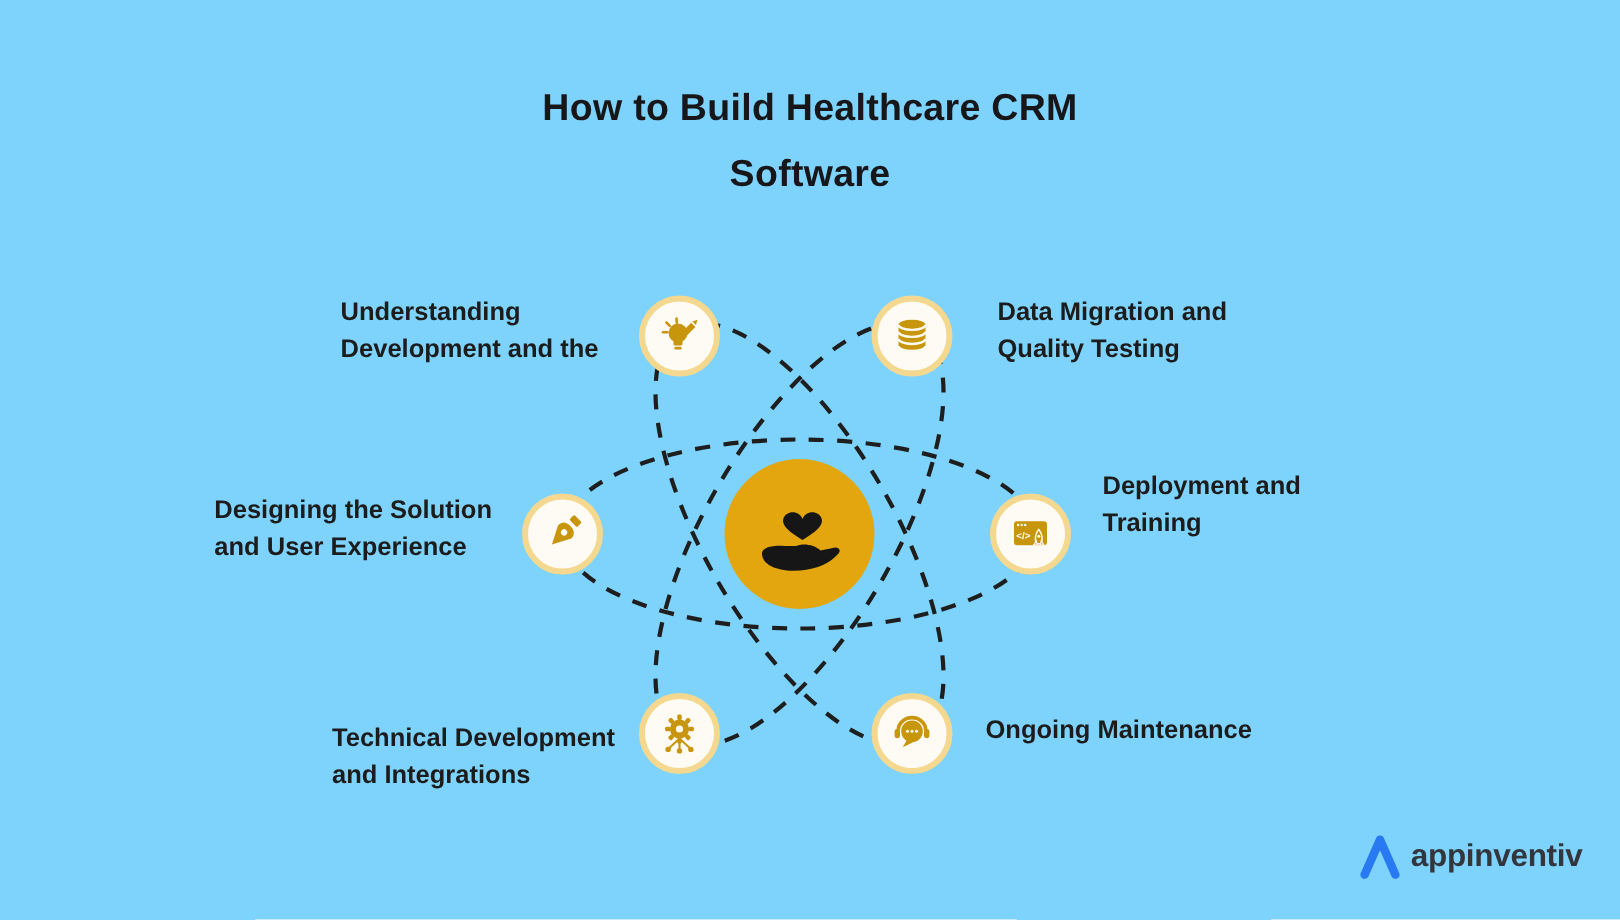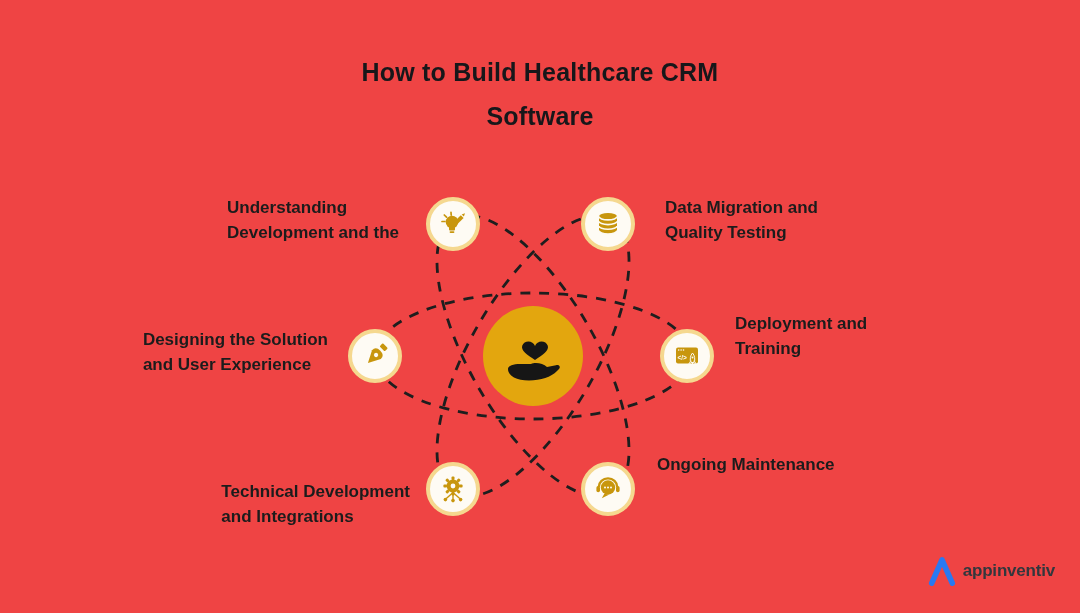--- a/index.html
+++ b/index.html
@@ -1,19 +1,19 @@
 <!DOCTYPE html>
 <html><head>
 <meta charset="utf-8">
 <style>
   html,body{margin:0;padding:0;background:#ffffff;}
   .canvas{
     position:relative;
     width:1080px;height:613px;
-    background:#ef4444;
+    background:#7dd3fc;
     overflow:hidden;
     font-family:"Liberation Sans",sans-serif;
     color:#1b1b1b;
   }
   .title{
     position:absolute;top:50px;left:0;right:0;
     text-align:center;
     font-size:25px;font-weight:700;line-height:44px;
     color:#17171a;letter-spacing:.2px;
     margin:0;
@@ -43,27 +43,27 @@
     font-size:17px;font-weight:700;line-height:24.5px;
     color:#1c1c1c;
   }
   .label div{white-space:nowrap;}
   .label-right{text-align:left;}
   .label-tl{right:681px;top:196px;}
   .label-tr{left:665px;top:196px;}
   .label-ml{right:752px;top:328px;}
   .label-mr{left:735px;top:312px;}
   .label-bl{right:670px;top:480px;}
-  .label-br{left:657px;top:453px;}
+  .label-br{left:657px;top:475px;}
   .logo{
     position:absolute;right:25px;top:556px;
     display:flex;align-items:center;gap:7px;
   }
   .logo-text{
-    font-size:17px;font-weight:600;color:#33373d;letter-spacing:-.2px;
+    font-size:21px;font-weight:600;color:#33373d;letter-spacing:-.2px;
   }
 </style>
 </head>
 <body>
 
 <div class="canvas">
 
   <svg class="orbits" width="1080" height="613">
     <g fill="none" stroke="#1E1E1E" stroke-width="2.8" stroke-dasharray="10 9">
       <ellipse cx="533" cy="356" rx="158" ry="63"></ellipse>

